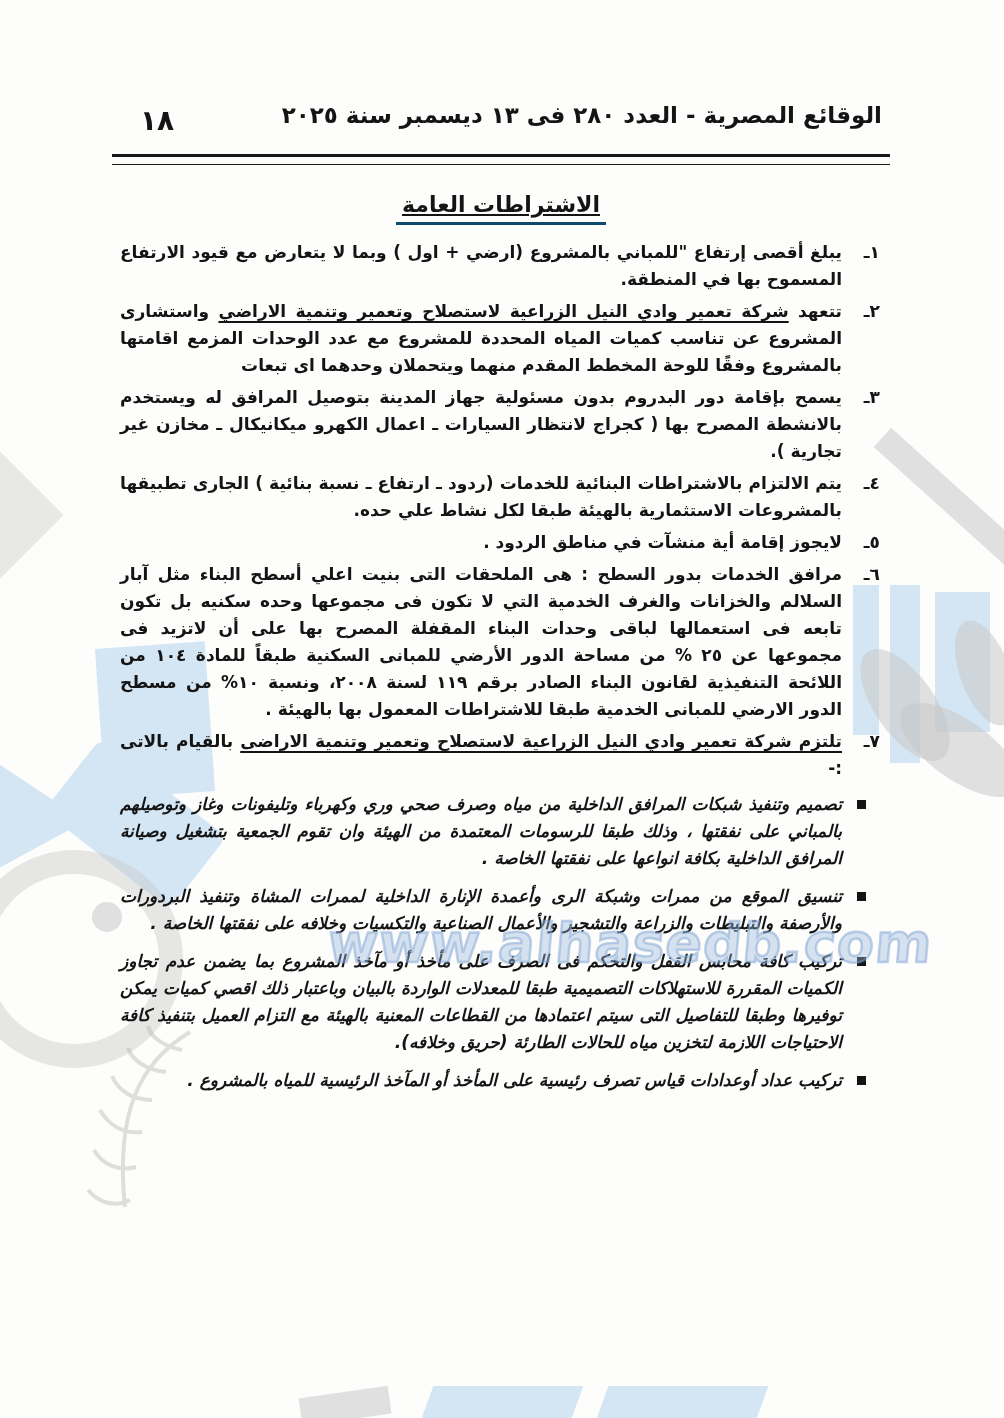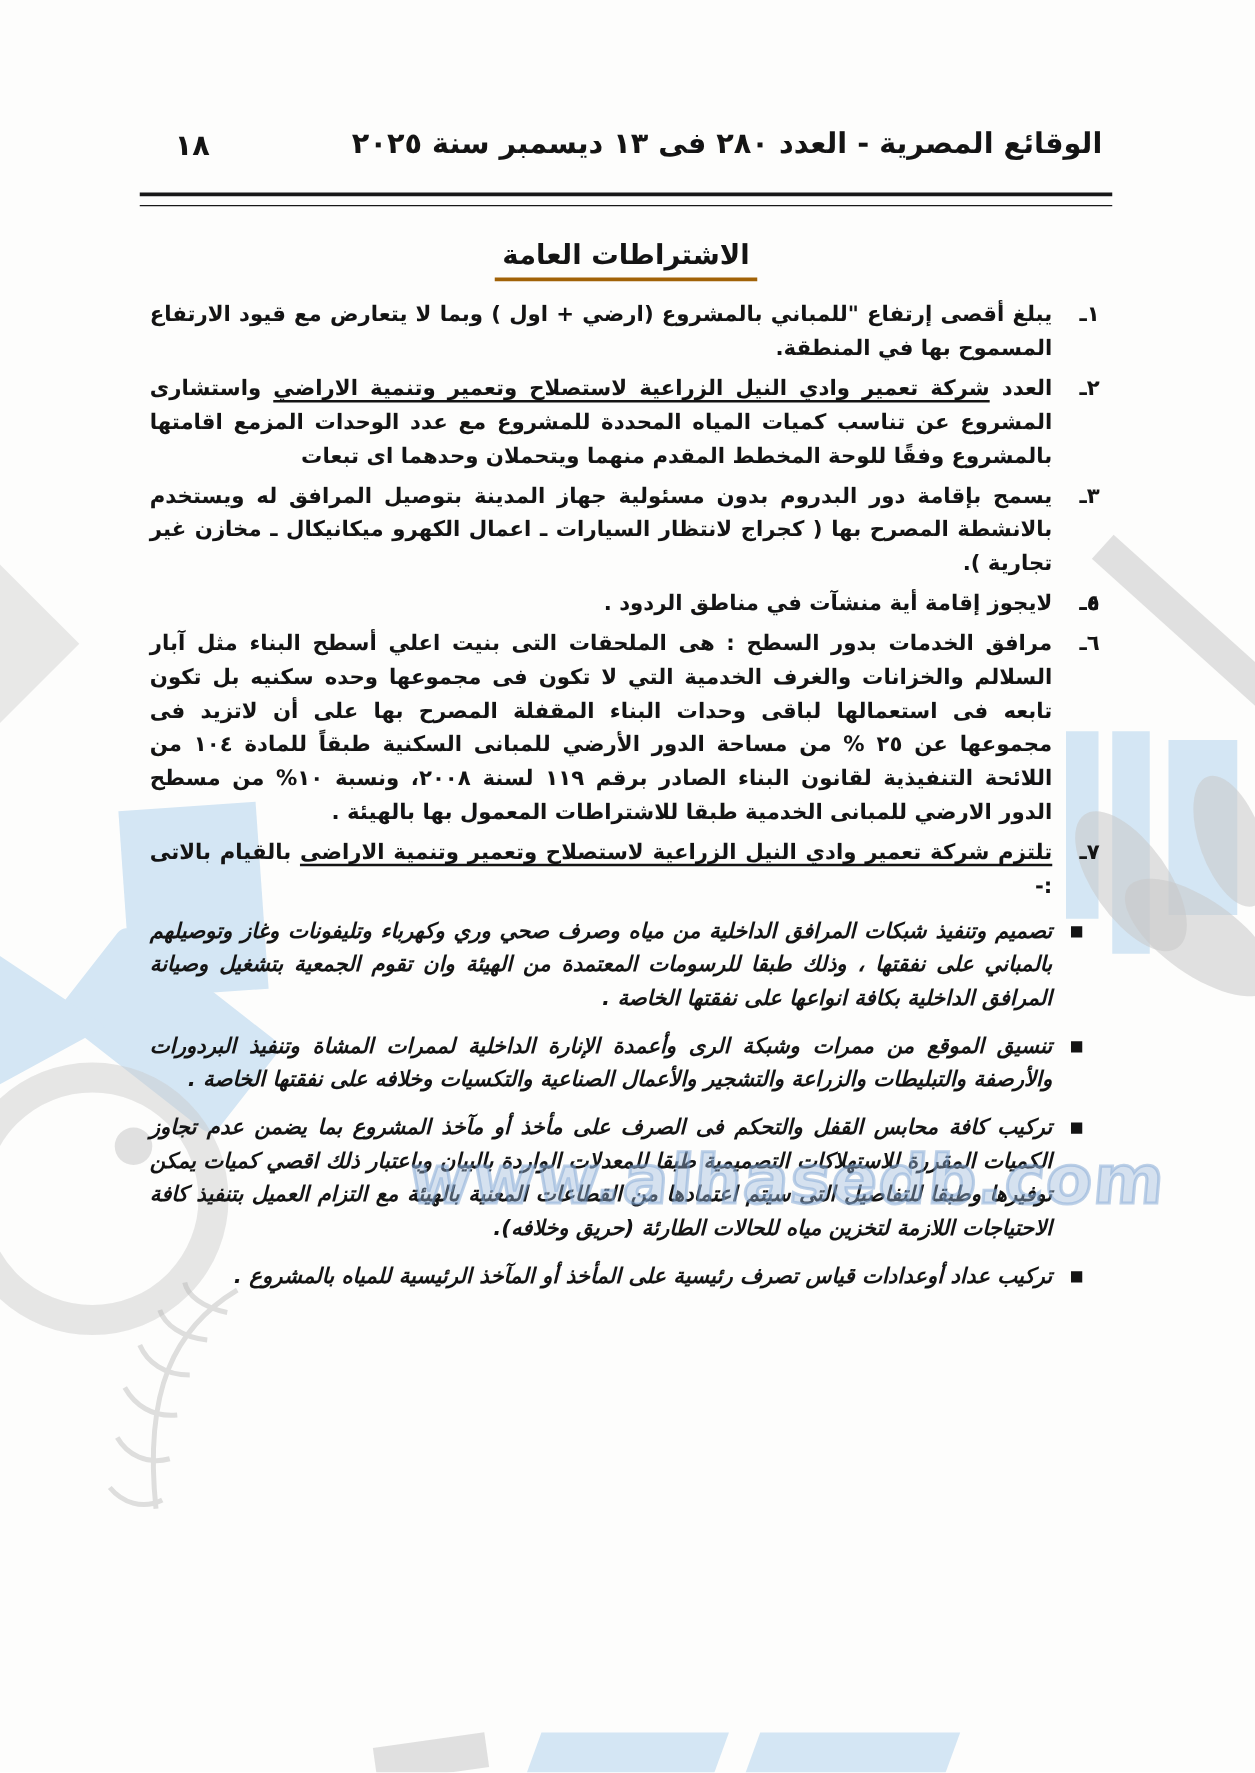--- a/index.html
+++ b/index.html
@@ -40,33 +40,34 @@
     text-shadow:0 0 1px rgba(128,165,212,0.35);
     transform:skewX(-5deg);
     direction:ltr;
   }
   .laurel{position:absolute;left:70px;top:1022px;z-index:0;opacity:.4;pointer-events:none;}
   
   .header{position:absolute;top:102px;right:122px;left:122px;height:46px;z-index:2;}
   .gtitle{
     text-align:right;font-size:23px;font-weight:bold;letter-spacing:.5px;
   }
-  .pnum{position:absolute;top:2px;left:18px;font-size:23px;font-weight:bold;}
+  .pnum{position:absolute;top:2px;left:18px;font-size:28px;font-weight:bold;}
   .rule{position:absolute;top:154px;right:114px;left:112px;height:7px;
     border-top:3px solid #181818;border-bottom:1px solid #181818;z-index:2;}
   
   .content{
     position:absolute;top:190px;right:122px;width:762px;z-index:2;
     font-size:17px;line-height:27px;font-weight:bold;text-align:justify;
   }
   .stitle-wrap{text-align:center;margin-bottom:14px;}
   .stitle{
     display:inline-block;font-size:22px;line-height:30px;
-    border-bottom:3px solid #a16207;padding:0 6px 2px 6px;
+    border-bottom:3px solid #0c4a6e;padding:0 6px 2px 6px;
     letter-spacing:1px;
+    text-decoration:underline;
   }
   .n-item{position:relative;padding-right:40px;margin-bottom:5px;}
   .n-item .num{position:absolute;right:2px;top:0;width:38px;}
   .u{text-decoration:underline;text-decoration-thickness:2px;text-underline-offset:4px;}
   .b-list{margin-top:9px;}
   .b-item{position:relative;padding-right:36px;margin-right:4px;margin-bottom:11px;font-style:italic;}
   .b-item .sq{position:absolute;right:12px;top:9px;width:9px;height:9px;background:#141414;}
 </style>
 </head>
 <body>
@@ -114,30 +115,31 @@
       <span class="stitle">الاشتراطات العامة</span>
     </div>
 
     <div class="n-item">
       <span class="num">١ـ</span>
       <span>يبلغ أقصى إرتفاع "للمباني بالمشروع (ارضي + اول ) وبما لا يتعارض مع قيود الارتفاع المسموح بها في المنطقة.</span>
     </div>
 
     <div class="n-item">
       <span class="num">٢ـ</span>
-      <span>العدد </span><span class="u">شركة تعمير وادي النيل الزراعية لاستصلاح وتعمير وتنمية الاراضي</span><span> واستشارى المشروع عن تناسب كميات المياه المحددة للمشروع مع عدد الوحدات المزمع اقامتها بالمشروع وفقًا للوحة المخطط المقدم منهما ويتحملان وحدهما اى تبعات</span>
+      <span>تتعهد </span><span class="u">شركة تعمير وادي النيل الزراعية لاستصلاح وتعمير وتنمية الاراضي</span><span> واستشارى المشروع عن تناسب كميات المياه المحددة للمشروع مع عدد الوحدات المزمع اقامتها بالمشروع وفقًا للوحة المخطط المقدم منهما ويتحملان وحدهما اى تبعات</span>
     </div>
 
     <div class="n-item">
       <span class="num">٣ـ</span>
       <span>يسمح بإقامة دور البدروم بدون مسئولية جهاز المدينة بتوصيل المرافق له ويستخدم بالانشطة المصرح بها ( كجراج لانتظار السيارات ـ اعمال الكهرو ميكانيكال ـ مخازن غير تجارية ).</span>
     </div>
 
     <div class="n-item">
       <span class="num">٤ـ</span>
+      <span>يتم الالتزام بالاشتراطات البنائية للخدمات (ردود ـ ارتفاع ـ نسبة بنائية ) الجارى تطبيقها بالمشروعات الاستثمارية بالهيئة طبقا لكل نشاط علي حده.</span>
     </div>
 
     <div class="n-item">
       <span class="num">٥ـ</span>
       <span>لايجوز إقامة أية منشآت في مناطق الردود .</span>
     </div>
 
     <div class="n-item">
       <span class="num">٦ـ</span>
       <span>مرافق الخدمات بدور السطح : هى الملحقات التى بنيت اعلي أسطح البناء مثل آبار السلالم والخزانات والغرف الخدمية التي لا تكون فى مجموعها وحده سكنيه بل تكون تابعه فى استعمالها لباقى وحدات البناء المقفلة المصرح بها على أن لاتزيد فى مجموعها عن ٢٥ % من مساحة الدور الأرضي للمبانى السكنية طبقاً للمادة ١٠٤ من اللائحة التنفيذية لقانون البناء الصادر برقم ١١٩ لسنة ٢٠٠٨، ونسبة ١٠% من مسطح الدور الارضي للمبانى الخدمية طبقا للاشتراطات المعمول بها بالهيئة .</span>

